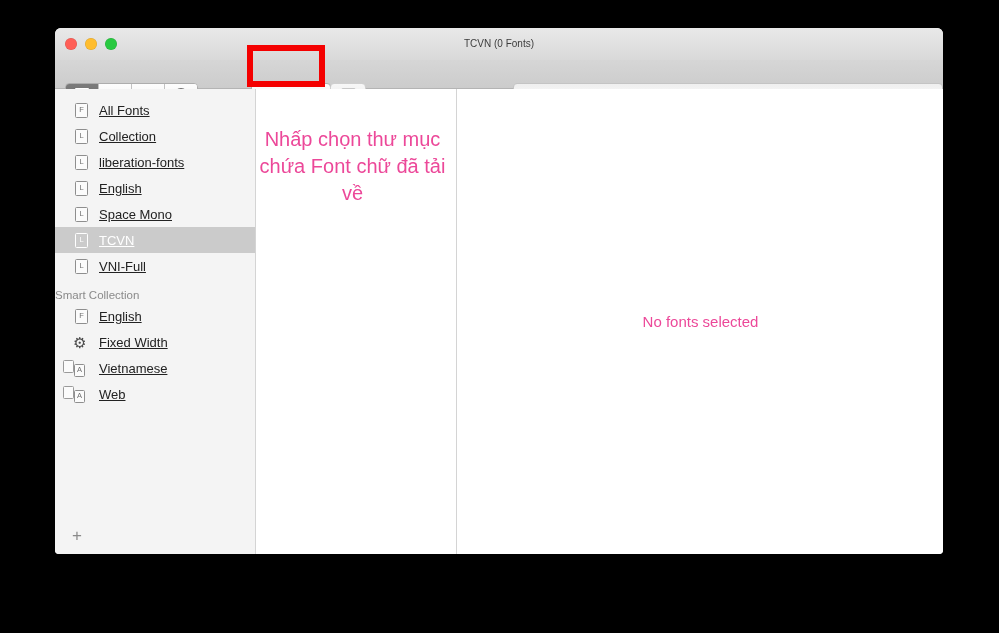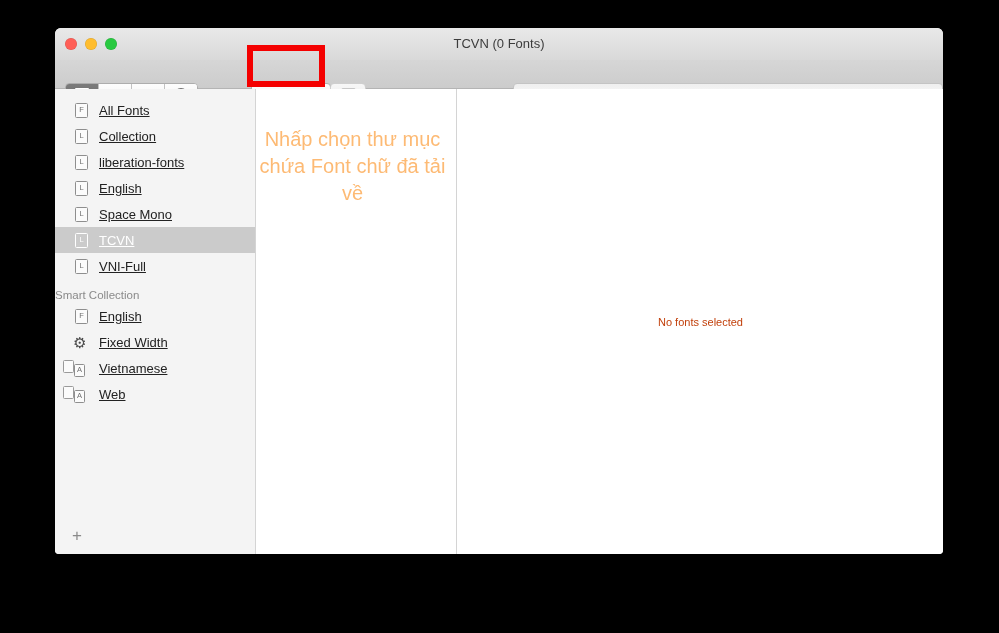--- a/index.html
+++ b/index.html
@@ -50,21 +50,21 @@
   .traffic.close  { left: 10px; background: #ff5f57; box-shadow: inset 0 0 0 0.5px rgba(0,0,0,0.14); }
   .traffic.min    { left: 30px; background: #ffbd2e; box-shadow: inset 0 0 0 0.5px rgba(0,0,0,0.14); }
   .traffic.max    { left: 50px; background: #28c940; box-shadow: inset 0 0 0 0.5px rgba(0,0,0,0.14); }
 
   .window-title {
     position: absolute;
     left: 0; top: 0;
     width: 888px;
     line-height: 32px;
     text-align: center;
-    font-size: 13px;
+    font-size: 10px;
     color: #3c3c3c;
   }
 
   
   .toolbar {
     position: absolute;
     left: 0; top: 32px;
     width: 888px;
     height: 28px;
     background: linear-gradient(to bottom, #d6d6d6 0%, #cccccc 100%);
@@ -375,42 +375,42 @@
     position: absolute;
     left: 403px; top: 0;
     width: 485px;
     height: 465px;
     background: #ffffff;
     display: flex;
     align-items: center;
     justify-content: center;
   }
   .no-fonts {
-    font-size: 11px;
-    color: #c2410c;
+    font-size: 15px;
+    color: #ec4899;
     text-align: center;
   }
 
   
   .red-rect {
     position: absolute;
     left: 247px; top: 45px;
     width: 78px; height: 42px;
     border: 6px solid #f40000;
     box-sizing: border-box;
     z-index: 40;
   }
   .red-note {
     position: absolute;
     left: 250px; top: 126px;
     width: 205px;
     text-align: center;
     font-size: 20px;
     line-height: 27px;
-    color: #fdba74;
+    color: #ec4899;
     z-index: 40;
   }
 </style>
 </head>
 <body>
 
 <div id="screen">
 
   <div id="window">
 

